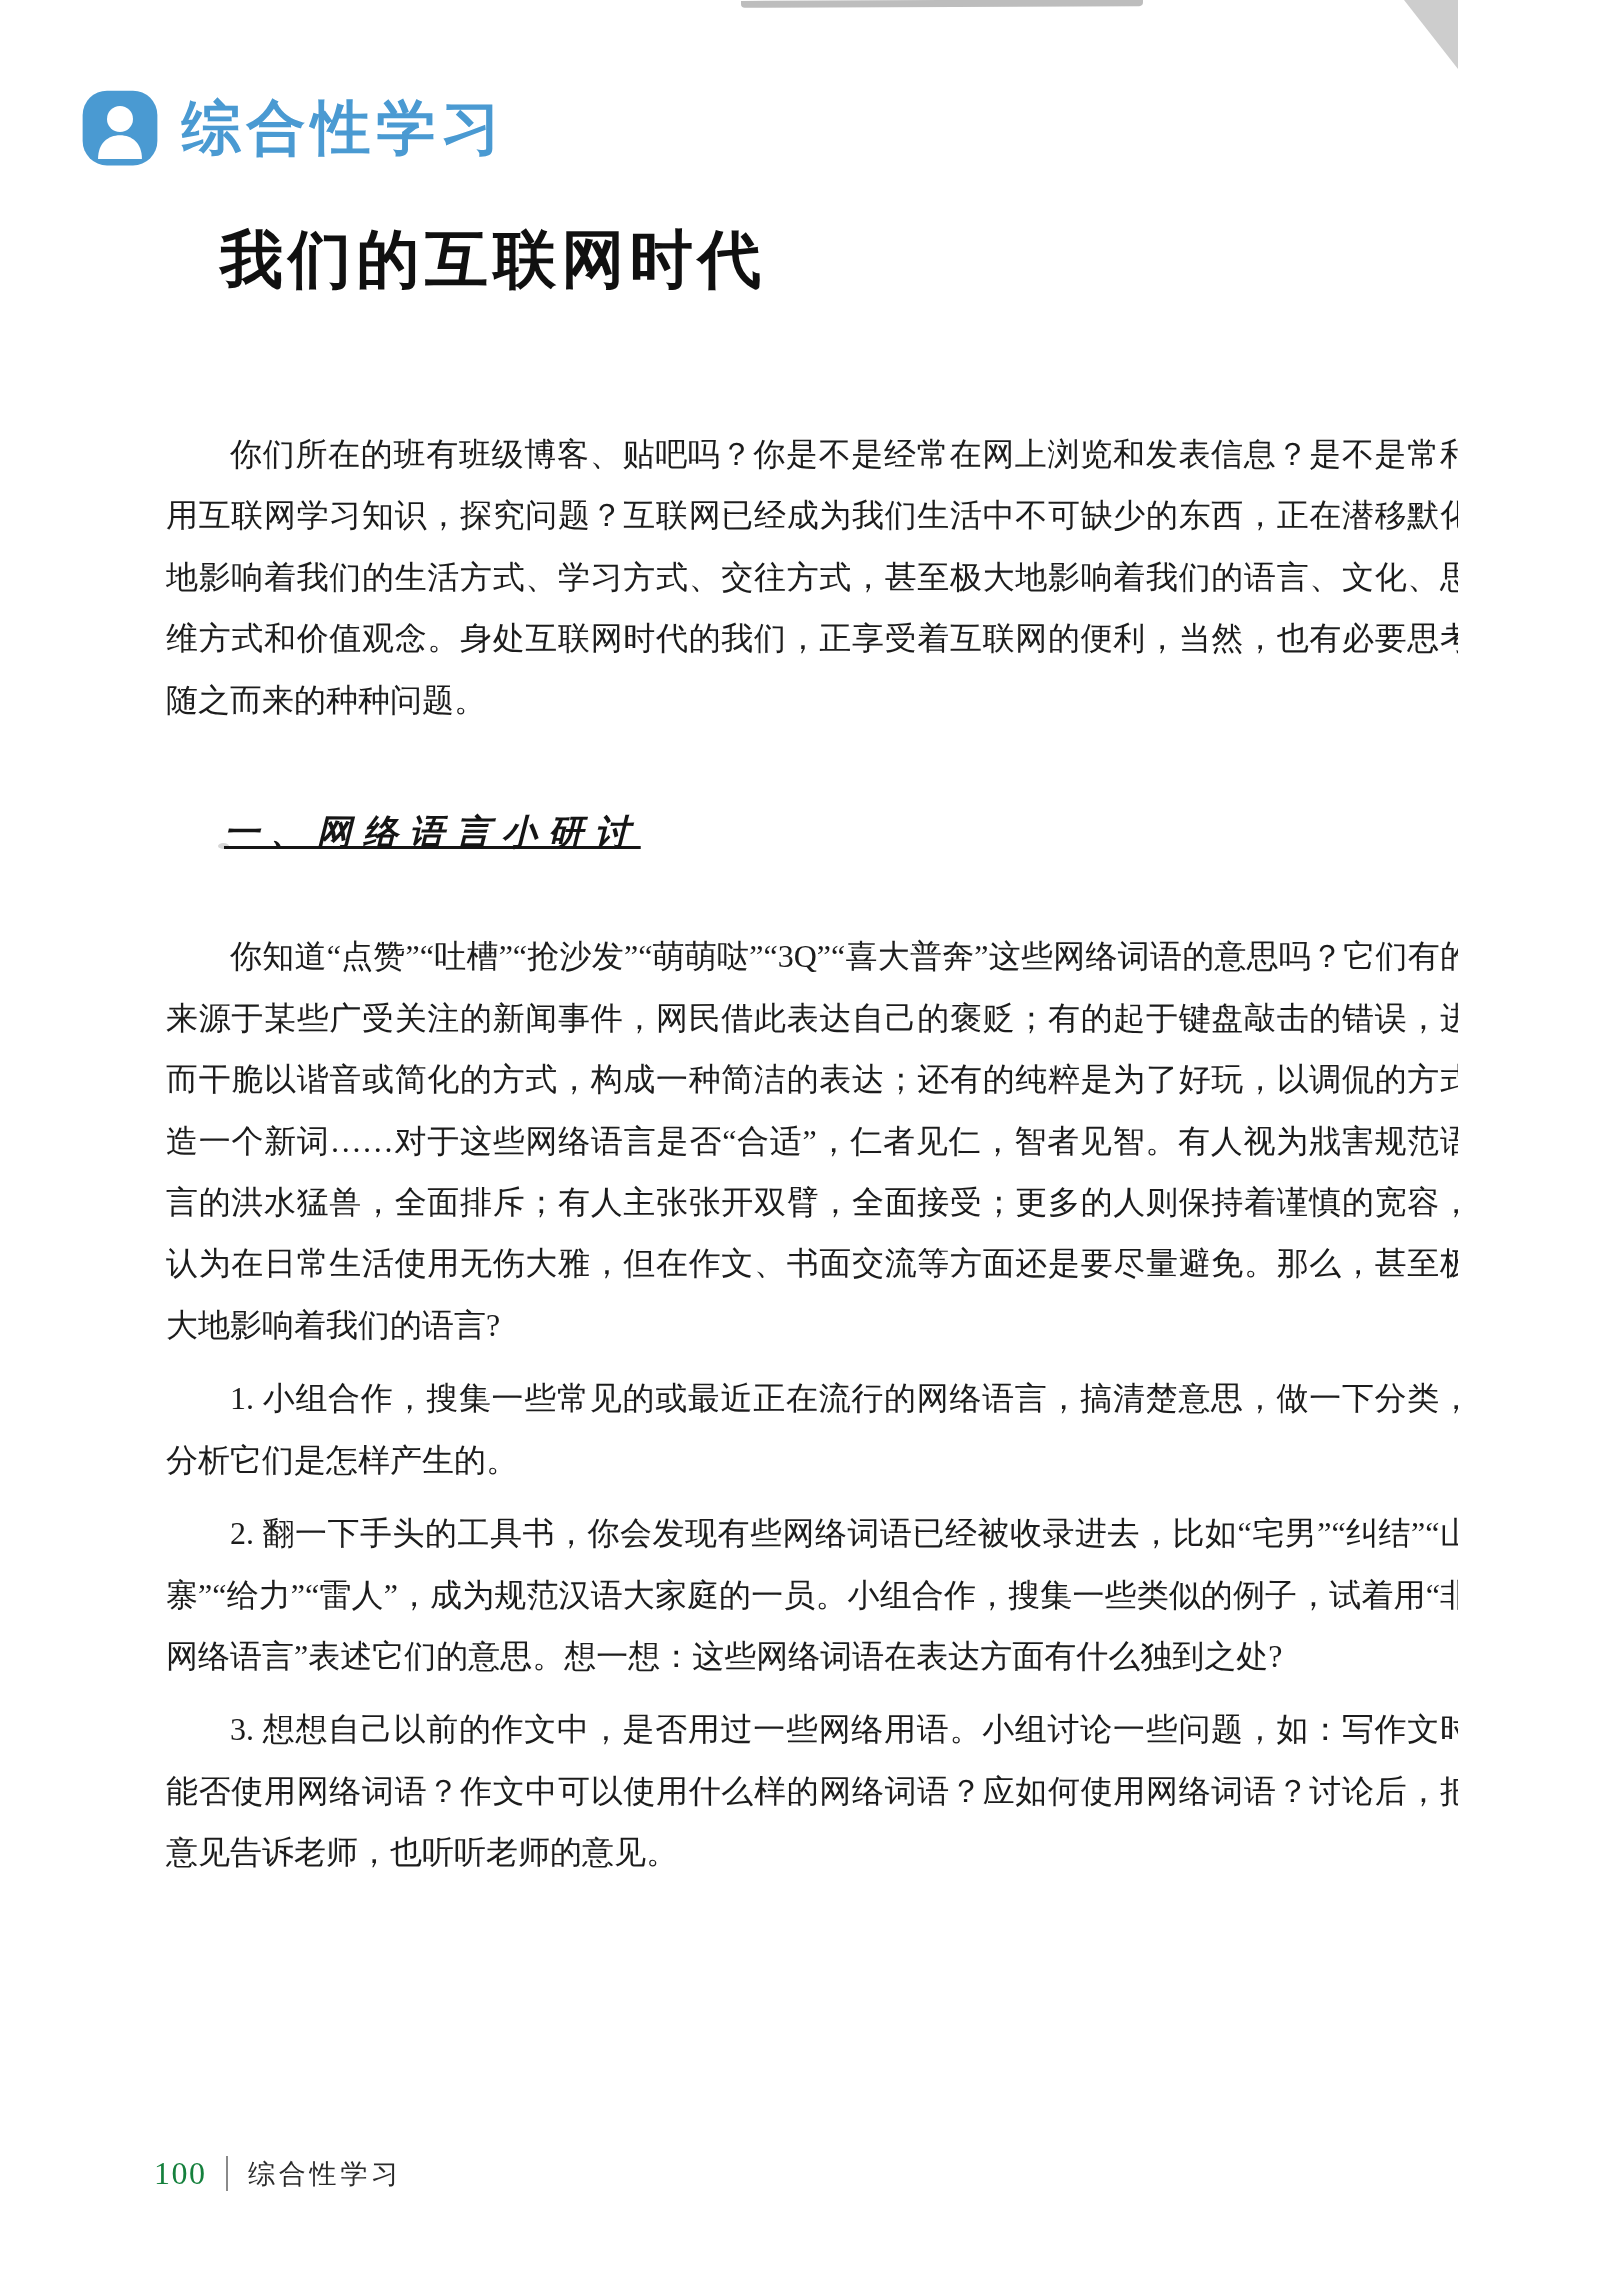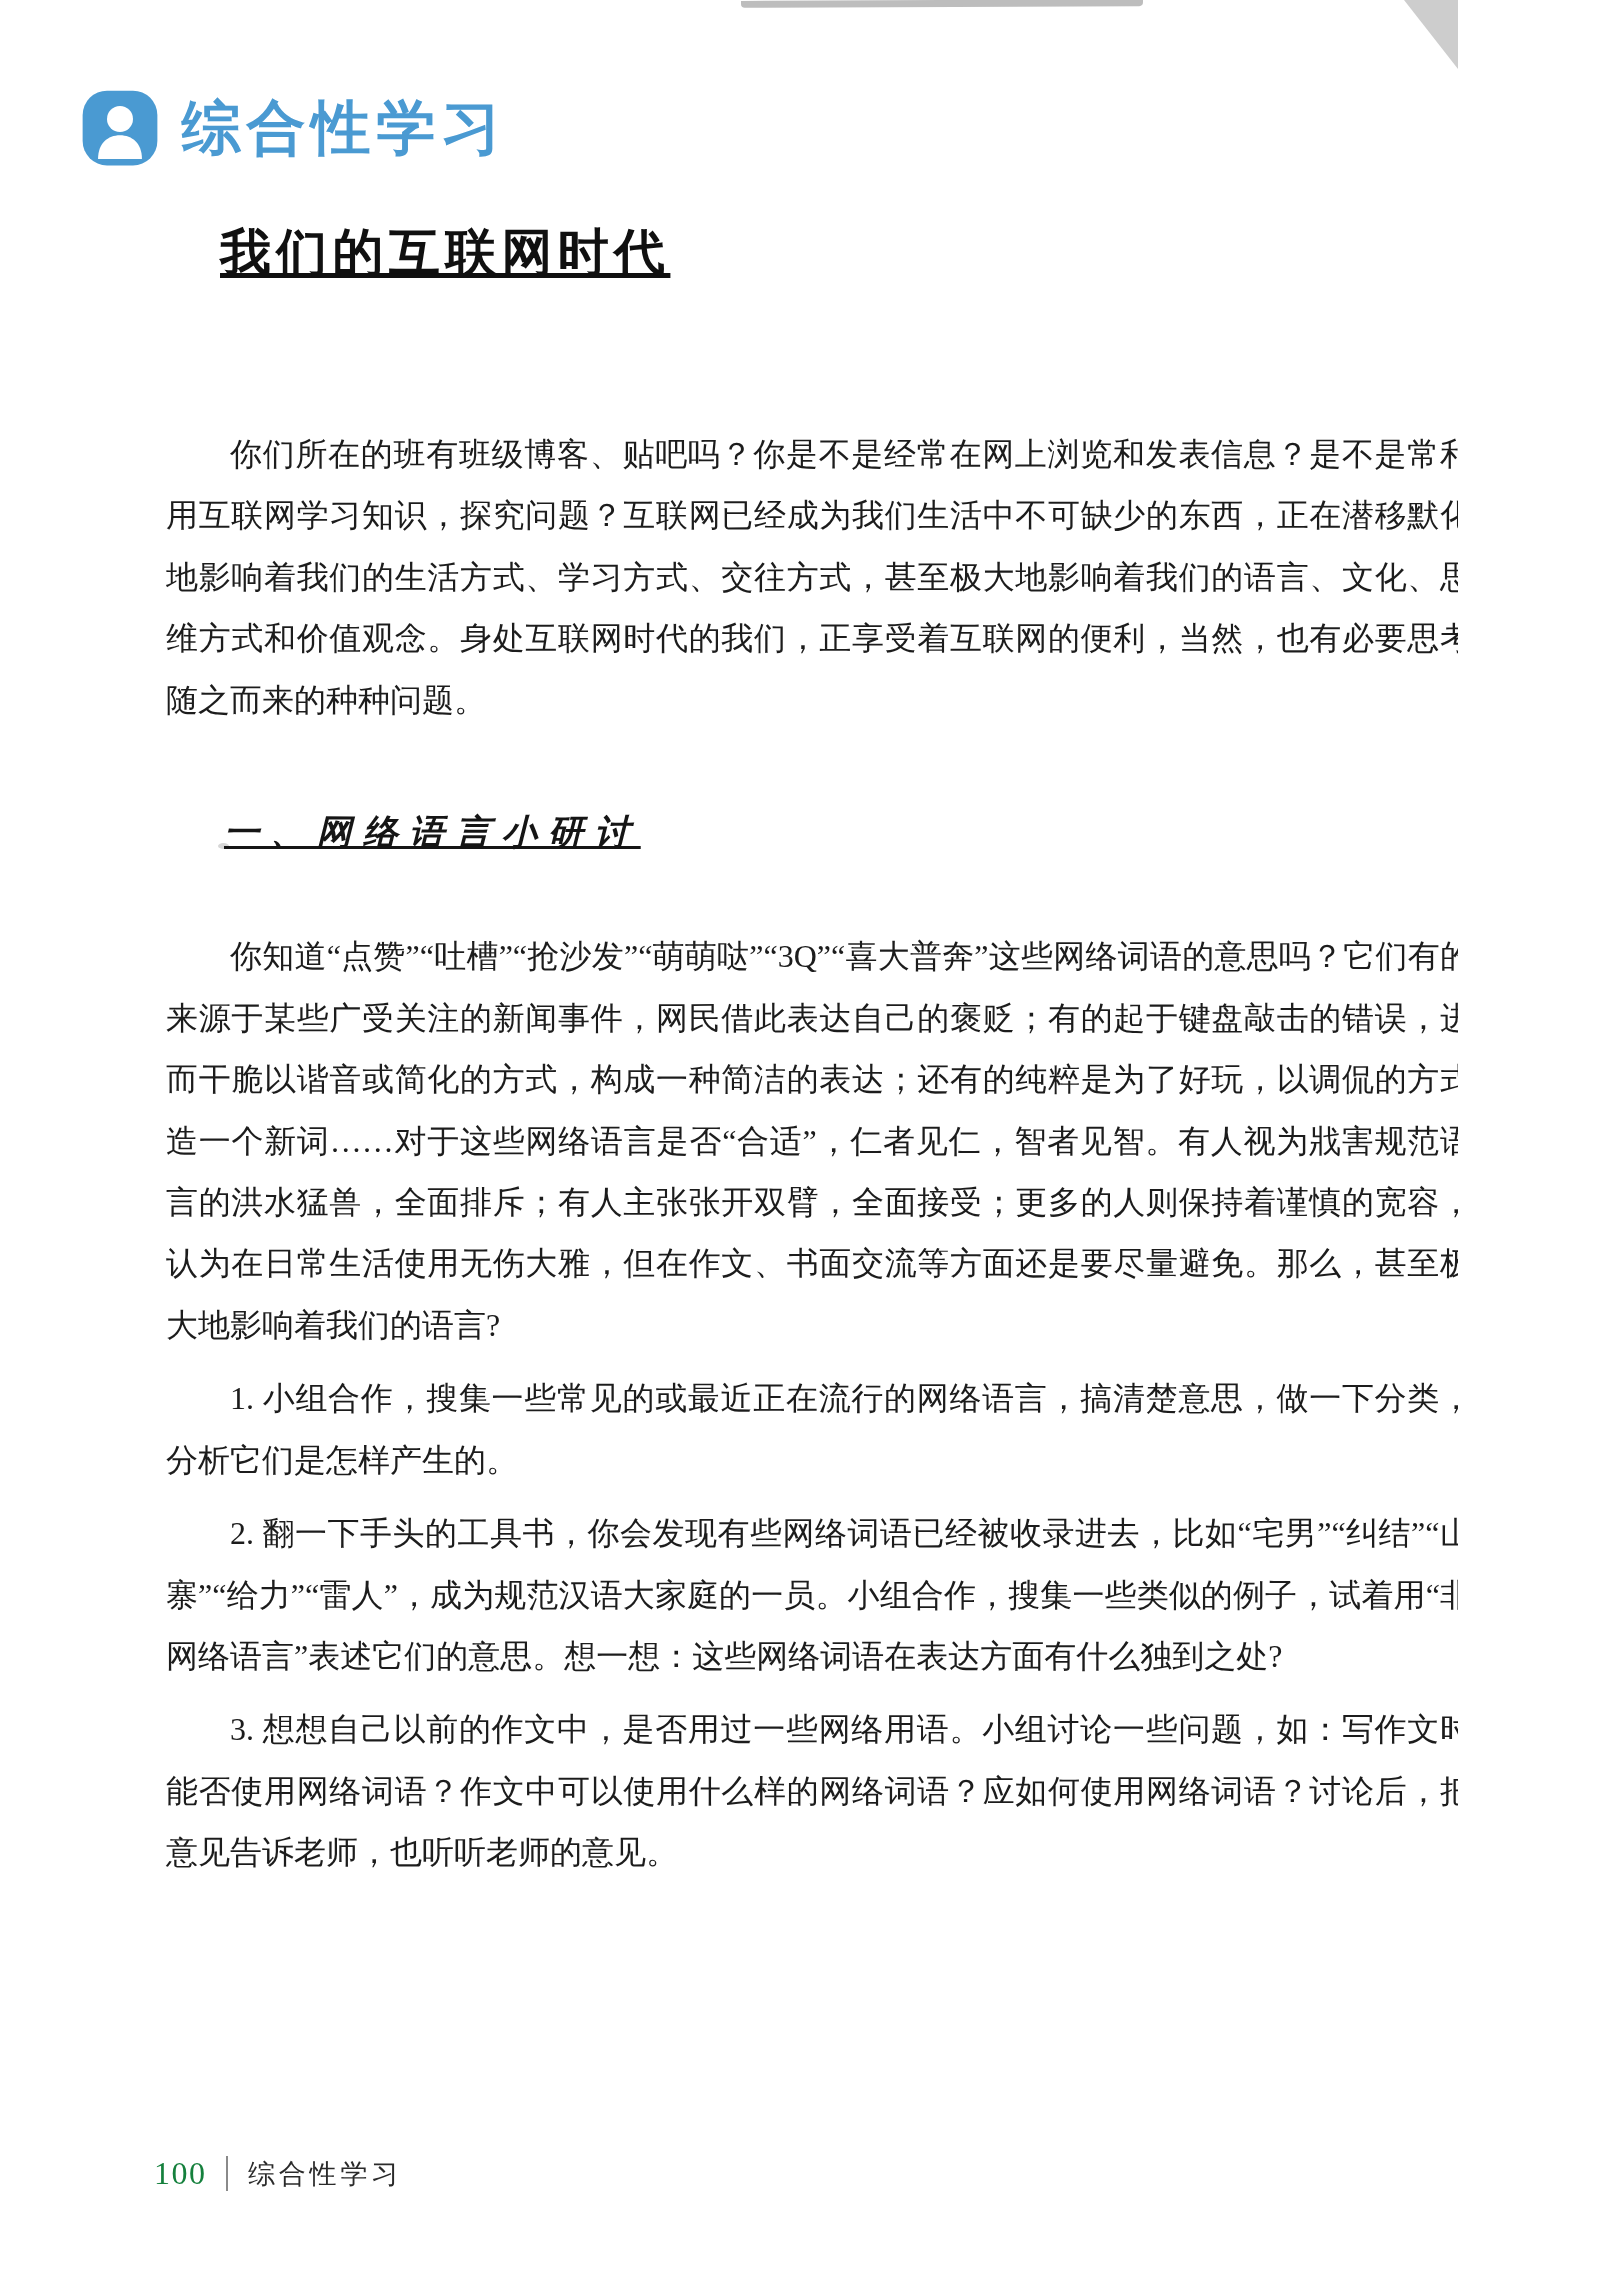--- a/index.html
+++ b/index.html
@@ -34,23 +34,22 @@
   .header .icon { width:78px; height:78px; display:block; }
   .header-label {
     font-family:"Liberation Sans", sans-serif;
     font-size:59px; font-weight:600; letter-spacing:6px;
     color:#4a9ad2; line-height:1;
   }
 
   
   .title {
     position:absolute; top:223px; left:220px; margin:0;
-    font-size:51px; font-weight:900; letter-spacing:5.3px; color:#101010;
+    font-size:63px; font-weight:900; letter-spacing:5.3px; color:#101010;
     line-height:1.2;
-    text-decoration:underline;
   }
 
   
   .content {
     position:absolute; top:412px; left:154px; width:1330px;
     font-size:32px; line-height:1.92; text-align:justify;
     color:#1c1c1c;
   }
   .content p { margin:12px; text-indent:2em; }
   .section-heading {

